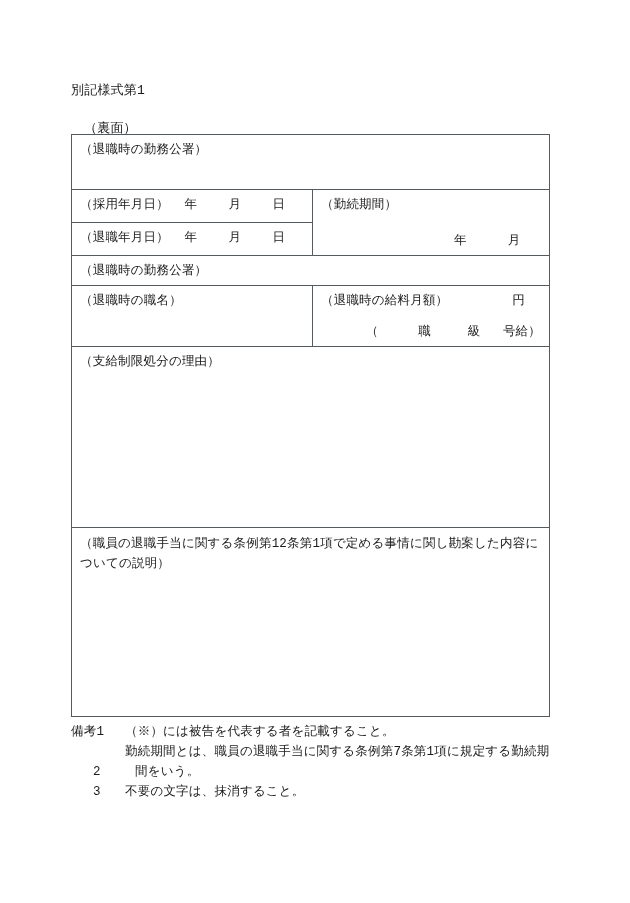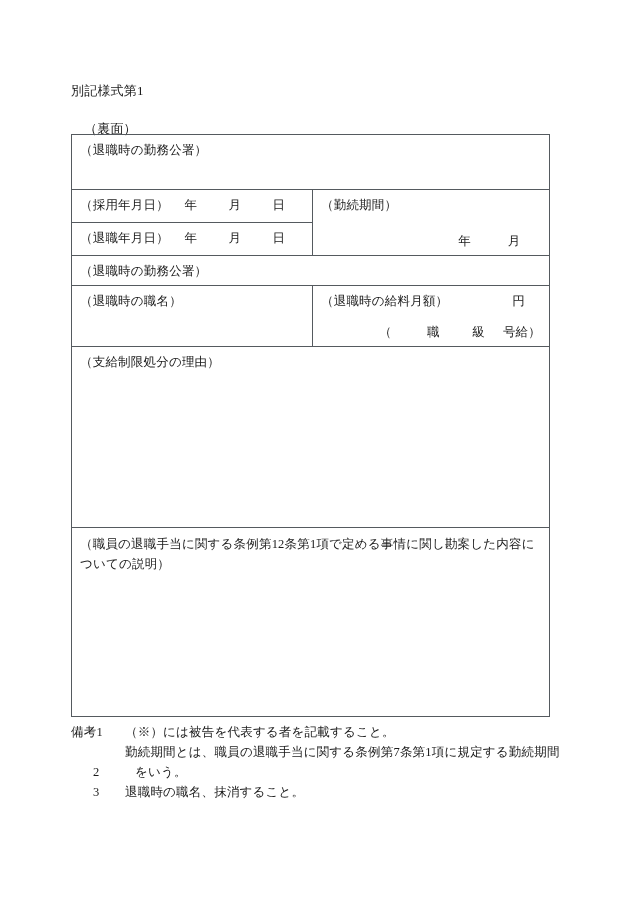--- a/index.html
+++ b/index.html
@@ -13,20 +13,21 @@
     position: relative;
     font-family: "Liberation Serif", "DejaVu Serif", serif;
     color: #1a1a1a;
     overflow: hidden;
   }
   .page {
     position: absolute;
     left: 0; top: 0;
     width: 630px;
     height: 903px;
+    font-family: Liberation Mono, monospace;
   }
 
   
   .doc-heading {
     position: absolute;
     left: 71px;
     top: 80px;
     font-size: 13px;
     line-height: 21px;
     letter-spacing: 0.2px;
@@ -259,18 +260,18 @@
       <span class="note-body">（※）には被告を代表する者を記載すること。</span>
     </div>
 
     <div class="note-row">
       <span class="note-marker m2">2</span>
       <span class="note-body hang">勤続期間とは、職員の退職手当に関する条例第7条第1項に規定する勤続期間をいう。</span>
     </div>
 
     <div class="note-row">
       <span class="note-marker m2">3</span>
-      <span class="note-body">退職時の職名、抹消すること。</span>
+      <span class="note-body">不要の文字は、抹消すること。</span>
     </div>
 
   </div>
 
 </div>
 
 </body></html>

